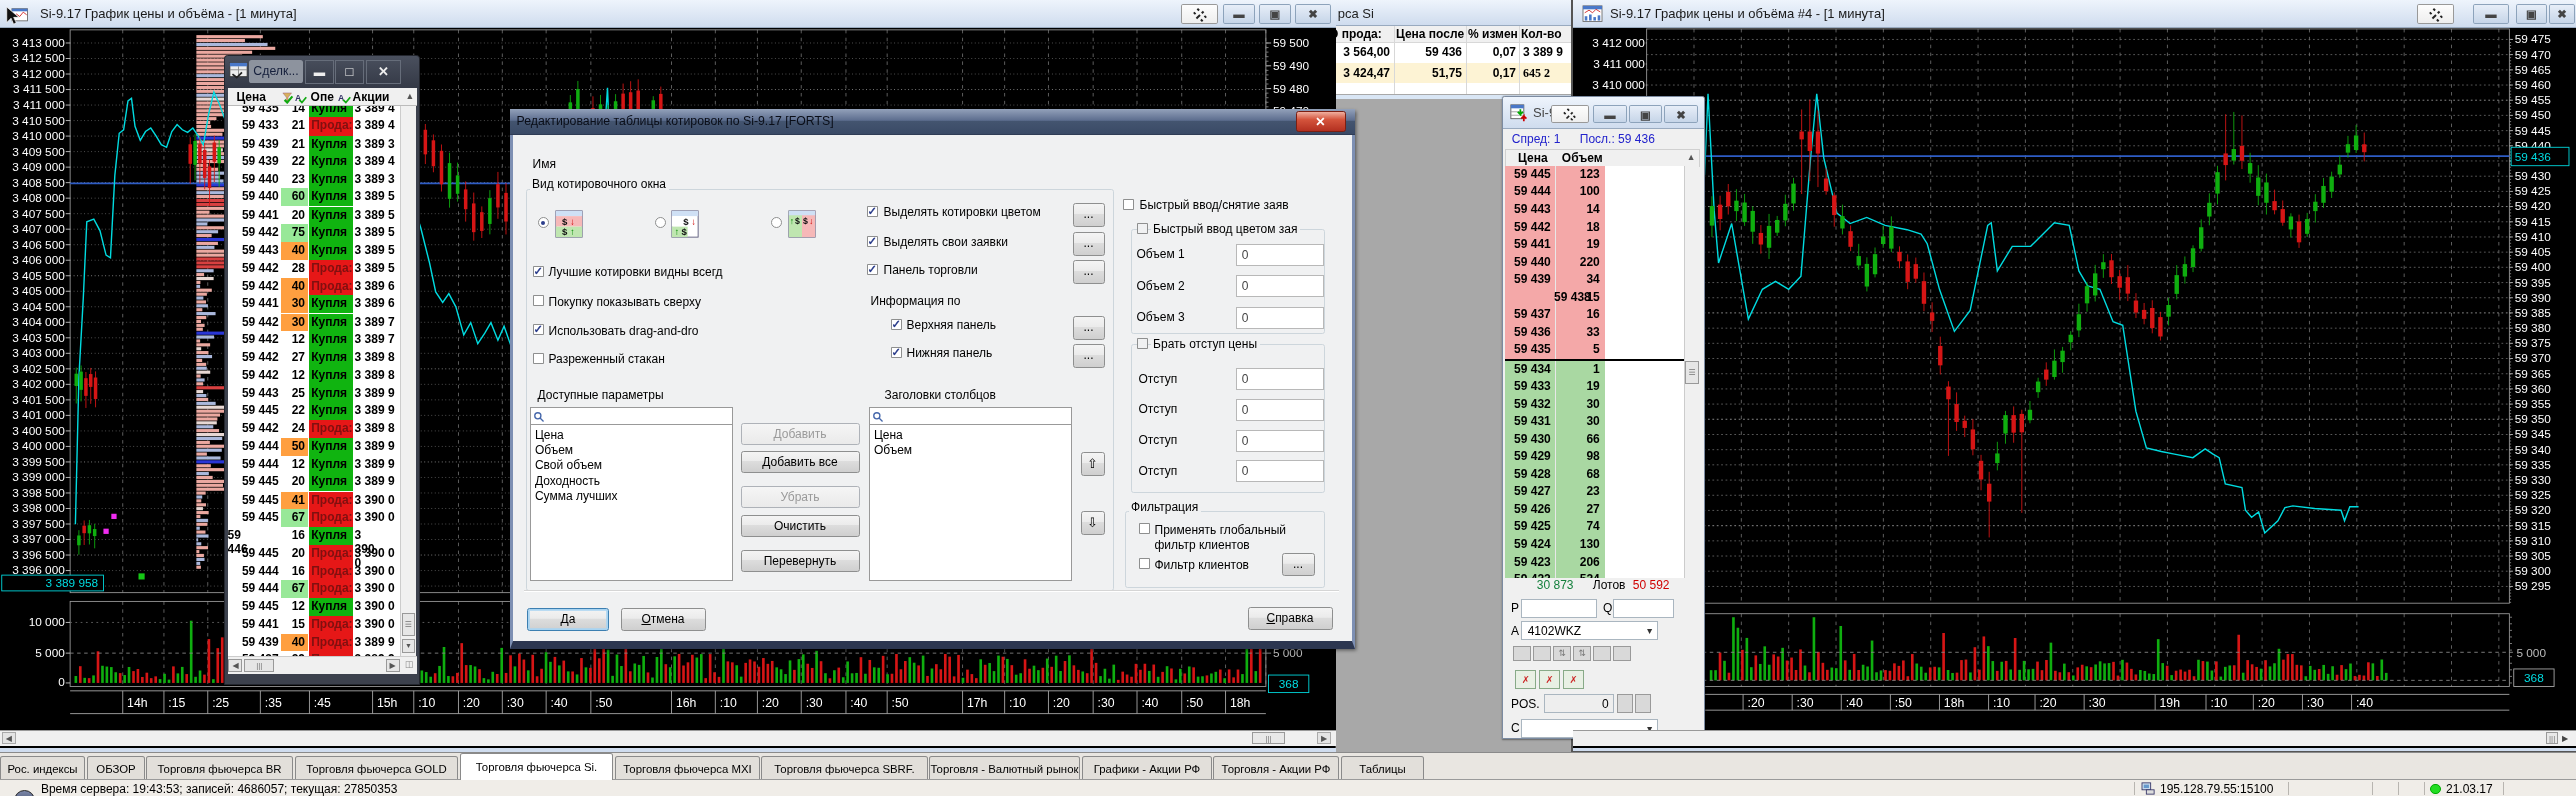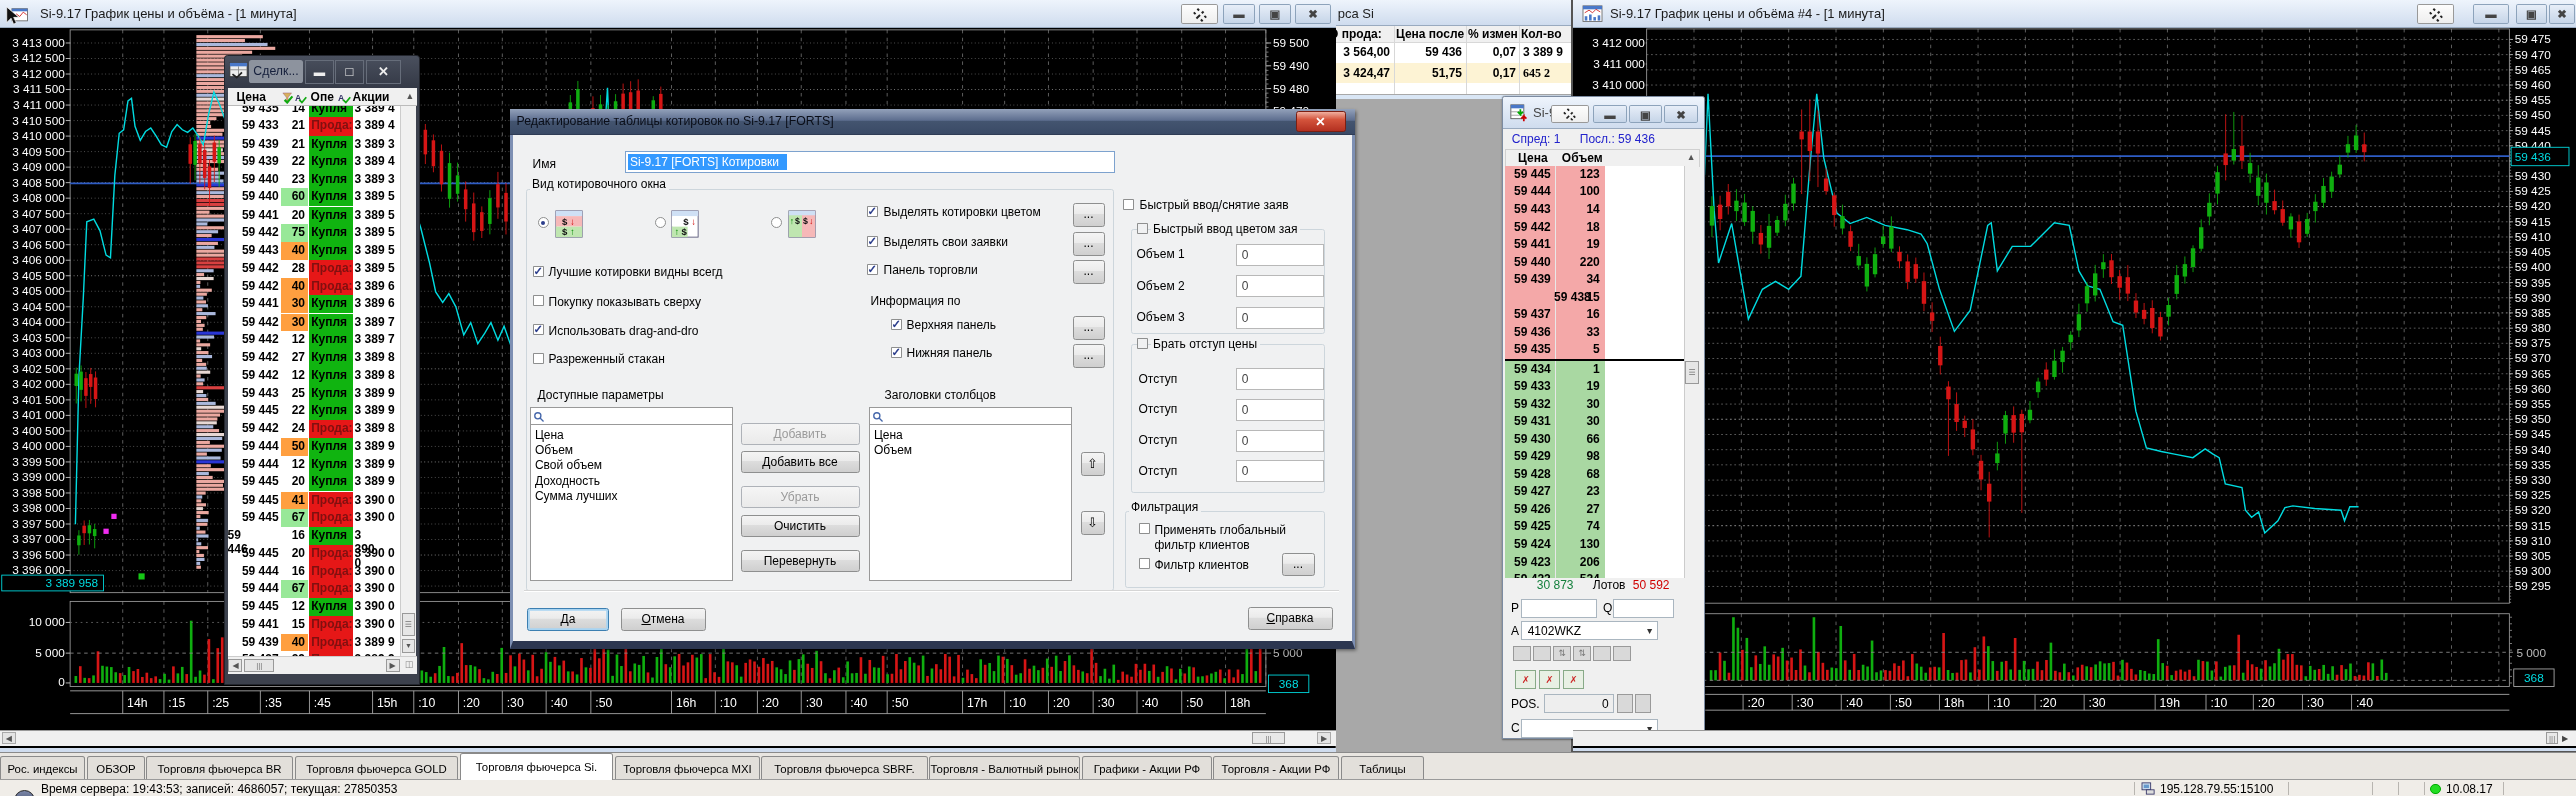--- a/index.html
+++ b/index.html
@@ -2239,24 +2239,20 @@
       <div class="abs" style="left:174px;top:1.8px;width:15px;height:14px;color:#888;font-size:8.8px;text-align:center;">◫</div>
     </div>
   </div>
 <div class="abs" style="left:510px;top:109px;width:845px;height:540px;background:#f0f1f2;border:3.5px solid #7d8fb3;border-top:none;border-bottom:8px solid #2c3650;box-shadow:1.8px 1.8px 3.5px rgba(0,0,0,.5);">
     <div class="abs" style="left:-3.5px;top:0;width:845px;height:26px;background:linear-gradient(#93a1ba,#5d6e8f 45%,#43546f 50%,#3a4a66);border-bottom:0.9px solid #2f3c55;">
       <span style="position:absolute;left:7px;top:5.3px;font-size:12.3px;color:#0a0e18;">Редактирование таблицы котировок по Si-9.17 [FORTS]</span>
       <div class="abs" style="left:786px;top:1.8px;width:50px;height:21px;background:linear-gradient(#f0b0a0,#d4543c 40%,#b33020);border:0.9px solid #7c1f12;border-radius:2.6px;text-align:center;"><span style="color:#fff;font-weight:bold;font-size:12.3px;line-height:20px;">✕</span></div>
     </div>
     <div class="abs" style="left:-3.5px;top:26px;width:845px;height:502px;">
       <div class="lbl" style="left:23px;top:22px;">Имя</div>
-      <div class="inp" style="left:115px;top:16px;width:490px;height:22px;border-color:#7da2ce;">
-        <div class="abs" style="left:2.6px;top:1.8px;width:159px;height:16.7px;background:#3399ff;"></div>
-        <span style="position:absolute;left:4.4px;top:2.6px;color:#fff;">Si-9.17 [FORTS] Котировки</span>
-      </div>
       <div class="grp" style="left:16px;top:54px;width:588px;height:402px;"></div>
       <div class="leg" style="left:20px;top:42px;">Вид котировочного окна</div>
       <div class="abs" style="left:28px;top:82px;width:11.4px;height:11.4px;background:#fff;border:0.9px solid #8e8f8f;border-radius:6.1px;">
         <div class="abs" style="left:2.6px;top:2.6px;width:4.4px;height:4.4px;border-radius:2.6px;background:#2c3e8c;"></div>
       </div>
       <div class="abs" style="left:145px;top:82px;width:11.4px;height:11.4px;background:#fff;border:0.9px solid #8e8f8f;border-radius:6.1px;"></div>
       <div class="abs" style="left:261px;top:82px;width:11.4px;height:11.4px;background:#fff;border:0.9px solid #8e8f8f;border-radius:6.1px;"></div>
       <div class="abs" style="left:45px;top:75px;"><svg width="28" height="28" viewBox="0 0 32 32">
           <rect x="1" y="1" width="30" height="30" fill="#fff" stroke="#557"></rect>
           <rect x="1" y="1" width="30" height="6" fill="#cfe0f5"></rect>
@@ -2415,14 +2411,14 @@
     <div class="abs" style="left:2398px;top:1.8px;width:0.9px;height:13px;background:#b8b5b0;"></div>
     <div class="abs" style="left:2424px;top:1.8px;width:0.9px;height:13px;background:#b8b5b0;"></div>
     <div class="abs" style="left:2503px;top:1.8px;width:0.9px;height:13px;background:#b8b5b0;"></div>
     <svg class="abs" style="left:2141px;top:1.8px;" width="15" height="13" viewBox="0 0 17 15">
       <rect x="1" y="1" width="10" height="8" fill="#cde" stroke="#336"></rect>
       <rect x="3" y="3" width="6" height="4" fill="#69c"></rect>
       <rect x="6" y="9" width="9" height="5" fill="#ddd" stroke="#336"></rect>
     </svg>
     <span style="position:absolute;left:2160px;top:1.8px;">195.128.79.55:15100</span>
     <div class="abs" style="left:2430px;top:3.5px;width:10.5px;height:10.5px;border-radius:5.3px;background:#22dd22;border:0.9px solid #0a0;"></div>
-    <span style="position:absolute;left:2446px;top:1.8px;">10.08.17</span>
+    <span style="position:absolute;left:2446px;top:1.8px;">21.03.17</span>
   </div>
 
 </body></html>

